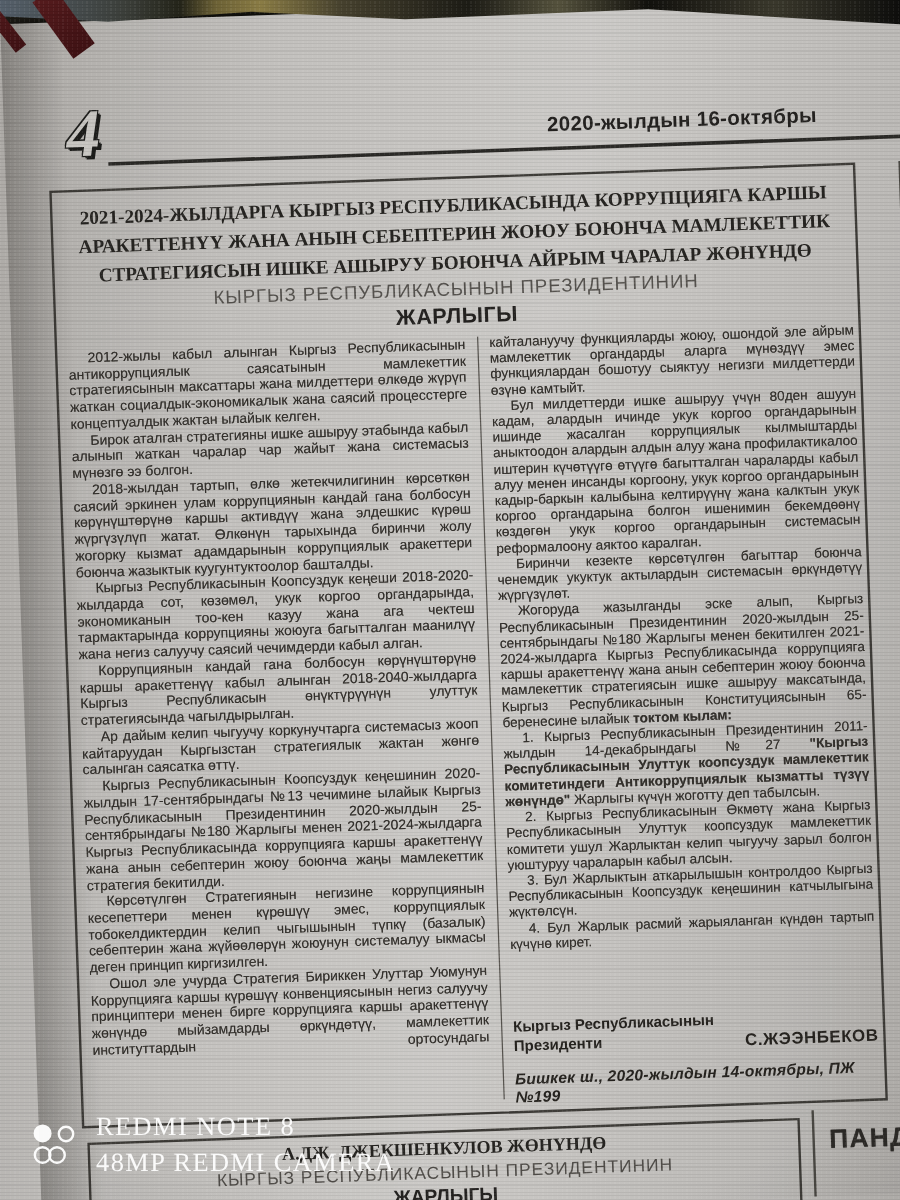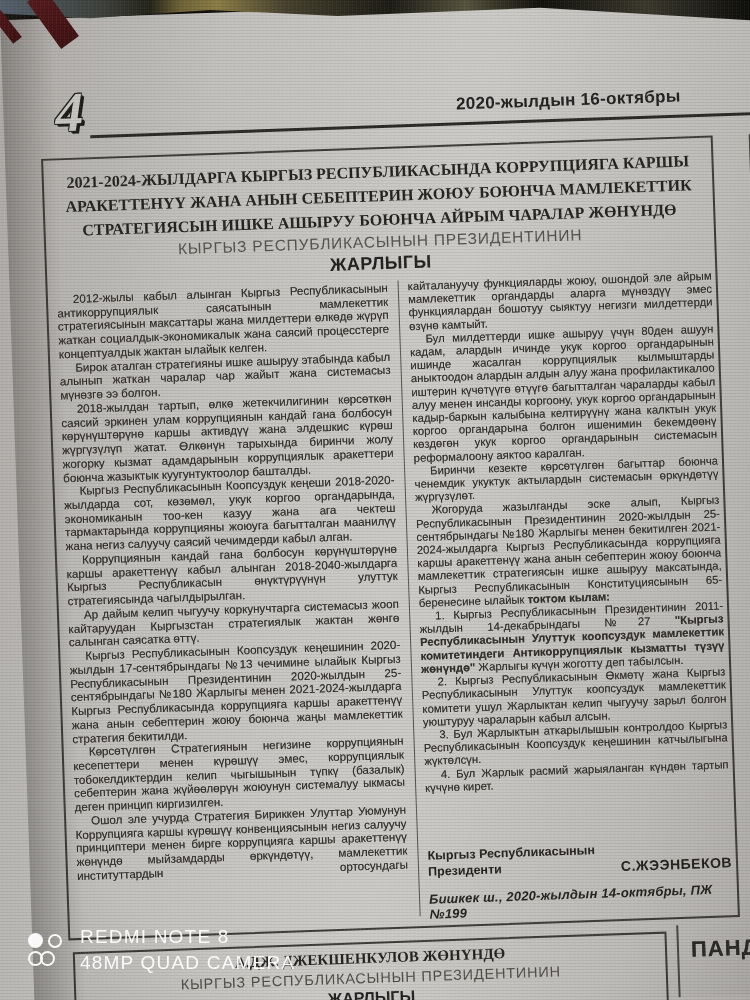--- a/index.html
+++ b/index.html
@@ -69,21 +69,21 @@
   .watermark{position:absolute;left:28px;top:924px;display:flex;align-items:center;gap:13px;
     color:rgba(255,255,255,.93);z-index:5;}
   .wm-logo{display:flex;flex-direction:column;gap:3px;}
   .wm-row{display:flex;align-items:center;}
   .dot{width:15px;height:15px;border-radius:50%;}
   .dot.filled{background:rgba(255,255,255,.95);}
   .dot.outline{border:2.5px solid rgba(255,255,255,.95);width:10px;height:10px;}
   .wm-row.top .dot{margin-right:5px;}
   .wm-row.bottom .dot.outline{width:11px;height:11px;}
   .wm-row.bottom .dot.outline + .dot.outline{margin-left:-3px;}
-  .wm-text{font-family:Liberation Sans, sans-serif;font-size:19px;line-height:1.35;
+  .wm-text{font-family:Liberation Serif, serif;font-size:22px;line-height:1.35;
     letter-spacing:1.2px;font-weight:400;}
   .grain{position:absolute;inset:0;pointer-events:none;opacity:.05;
     background:repeating-linear-gradient(0deg,#000 0 1px,transparent 1px 3px),
                repeating-linear-gradient(90deg,#fff 0 1px,transparent 1px 4px);}
 </style>
 </head>
 <body>
 
 <div class="photo">
 
@@ -163,18 +163,18 @@
         <span class="dot filled"></span>
         <span class="dot outline"></span>
       </div>
       <div class="wm-row bottom">
         <span class="dot outline"></span>
         <span class="dot outline"></span>
       </div>
     </div>
     <div class="wm-text">
       <div>REDMI NOTE 8</div>
-      <div>48MP QUAD CAMERA</div>
+      <div>48MP REDMI CAMERA</div>
     </div>
   </div>
 
   <div class="grain"></div>
 </div>
 
 </body></html>

